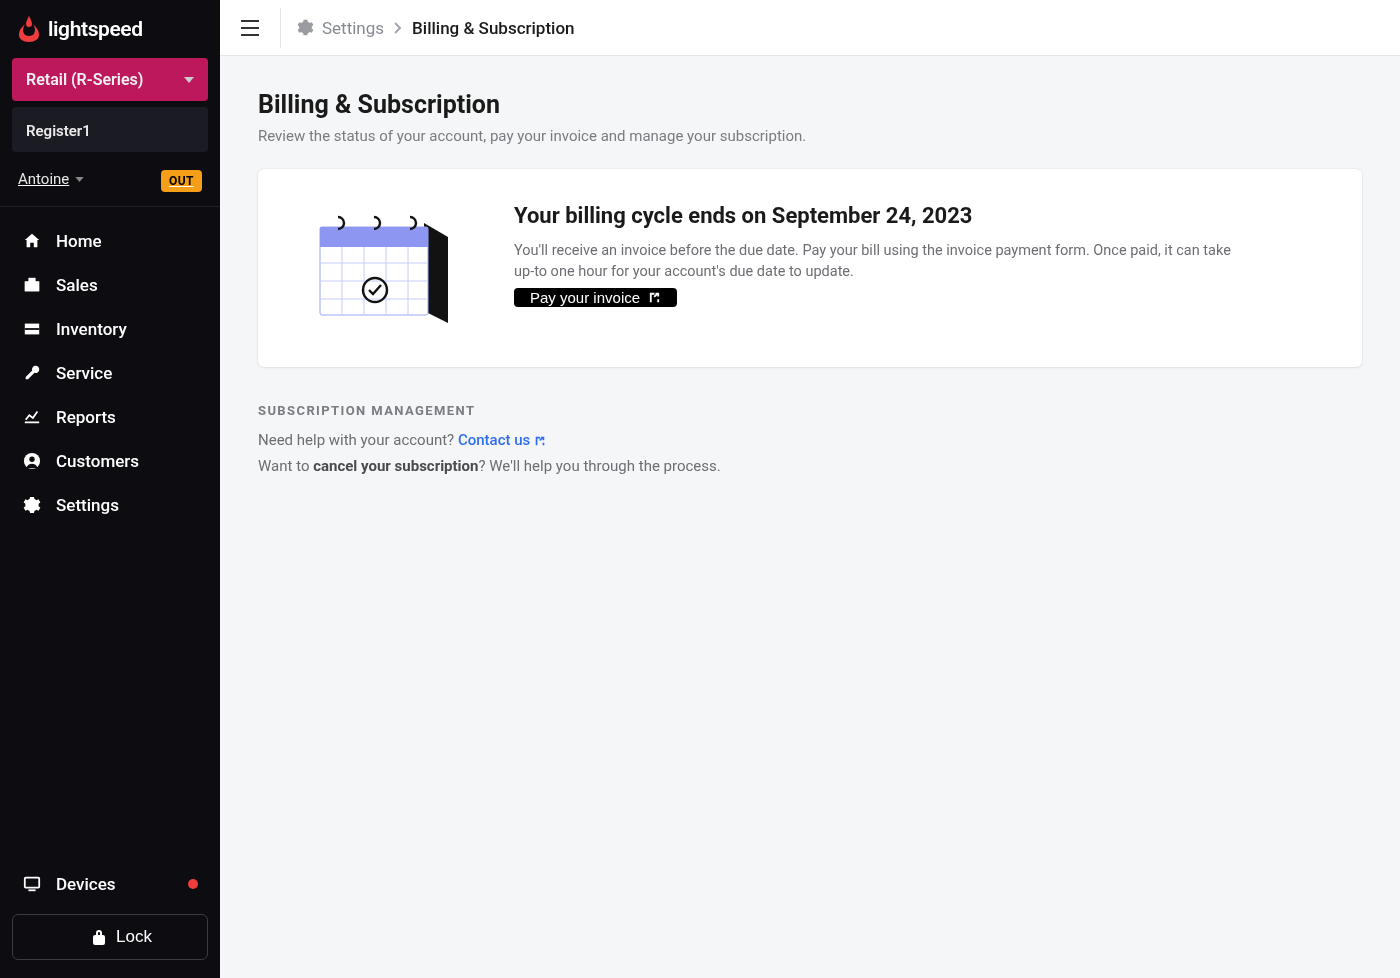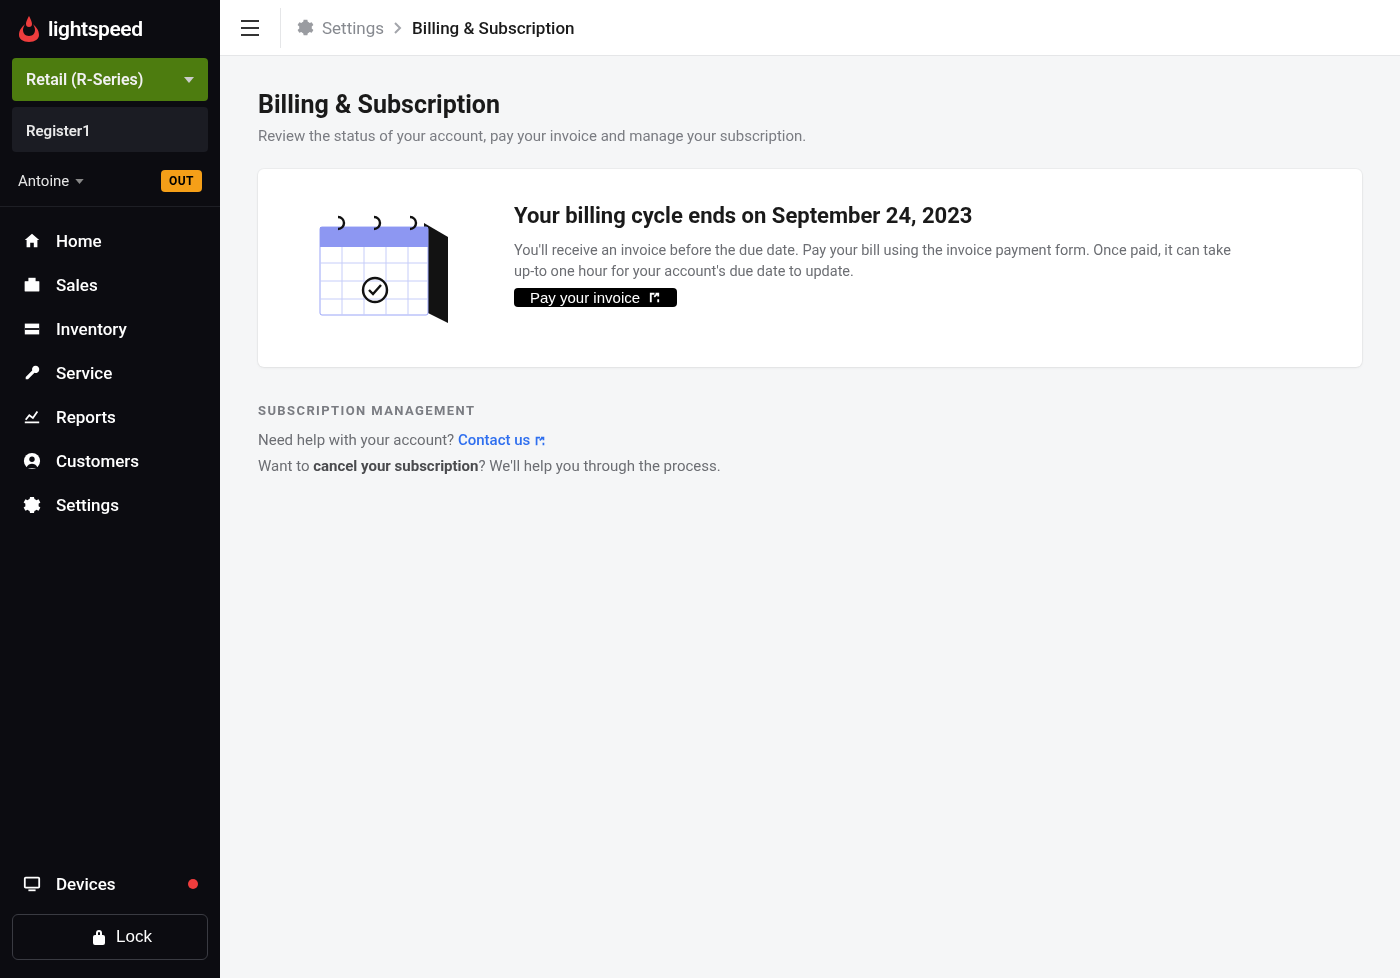--- a/index.html
+++ b/index.html
@@ -29,21 +29,21 @@
     gap: 8px;
     padding: 16px 18px 10px 18px;
   }
   .logo-text {
     font-size: 21px;
     font-weight: 600;
     letter-spacing: -0.4px;
   }
   .product-select {
     margin: 6px 12px 6px 12px;
-    background: #4d7c0f;
+    background: #be185d;
     border-radius: 4px;
     padding: 12px 14px;
     display: flex;
     align-items: center;
     justify-content: space-between;
     cursor: pointer;
   }
   .product-select span.label {
     font-size: 16px;
     font-weight: 600;
@@ -57,23 +57,24 @@
     text-align: left;
   }
   .register-box span {
     font-size: 15px;
     font-weight: 600;
     color: #eaeaea;
   }
   .user-row {
     padding: 10px 18px 14px 18px;
     display: flex;
-    align-items: center;
+    align-items: flex-start;
     justify-content: space-between;
     border-bottom: 1px solid #1e1f25;
+    text-decoration: underline;
   }
   .user-row .uname {
     display: flex;
     align-items: center;
     gap: 6px;
     font-size: 15px;
     color: #e6e6e6;
     cursor: pointer;
   }
   .badge-out {

